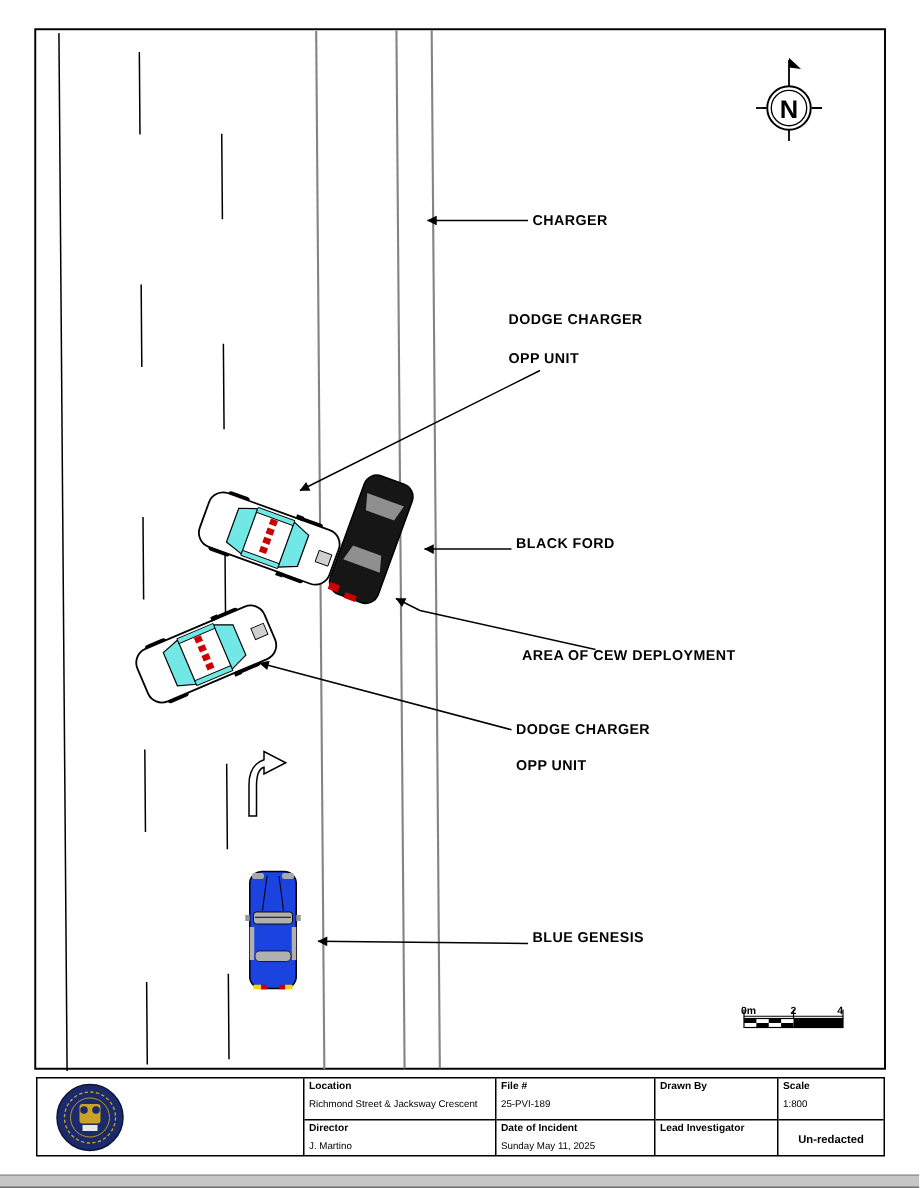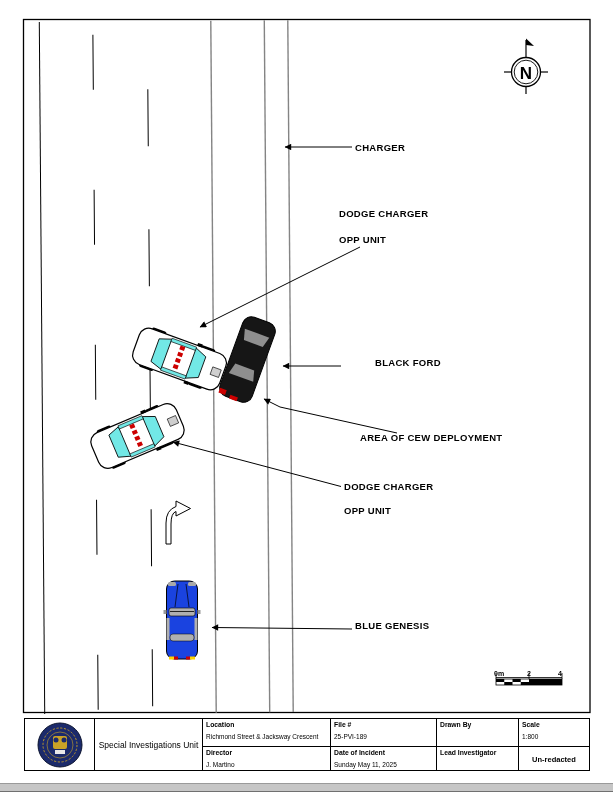--- a/index.html
+++ b/index.html
@@ -137,39 +137,38 @@
       <rect x="504.25" y="682" width="8.25" height="3" fill="#000"></rect>
       <rect x="520.75" y="682" width="8.25" height="3" fill="#000"></rect>
       <rect x="529" y="679" width="33" height="6" fill="#000"></rect>
       <rect x="496" y="679" width="66" height="6" fill="none" stroke="#000" stroke-width="0.8"></rect>
     </g>
   </svg>
 
   <div class="lbl" style="left:355px;top:142px;">CHARGER</div>
   <div class="lbl" style="left:339px;top:208px;">DODGE CHARGER</div>
   <div class="lbl" style="left:339px;top:234px;">OPP UNIT</div>
-  <div class="lbl" style="left:344px;top:357px;margin-left:31px;">BLACK FORD</div>
-  <div class="lbl" style="left:360px;top:432px;">AREA OF CEW DEPLOYMENT</div>
+  <div class="lbl" style="left:344px;top:357px;">BLACK FORD</div>
+  <div class="lbl" style="left:348px;top:432px;">AREA OF CEW DEPLOYMENT</div>
   <div class="lbl" style="left:344px;top:481px;">DODGE CHARGER</div>
   <div class="lbl" style="left:344px;top:505px;">OPP UNIT</div>
   <div class="lbl" style="left:355px;top:620px;text-align:center;">BLUE GENESIS</div>
 
   <div class="tb">
     <div class="col c-logo">
       <svg width="46" height="46" viewBox="-23 -23 46 46">
         <circle r="22" fill="#1b2a6b" stroke="#0d1530" stroke-width="1"></circle>
         <circle r="17" fill="none" stroke="#c9a227" stroke-width="0.9" stroke-dasharray="2.2 1.6"></circle>
         <circle r="13" fill="none" stroke="#c9a227" stroke-width="0.6"></circle>
         <rect x="-7" y="-9" width="14" height="13" rx="2" fill="#c9a227"></rect>
         <circle cx="-4" cy="-5" r="2.5" fill="#1b2a6b"></circle>
         <circle cx="4" cy="-5" r="2.5" fill="#1b2a6b"></circle>
         <rect x="-5" y="5" width="10" height="4" fill="#e8e8e8"></rect>
       </svg>
     </div>
-    <div class="col c-org">Special Investigations Unit</div>
     <div class="col c-loc">
       <div class="row r1">
         <div class="hdr">Location</div>
         <div class="val">Richmond Street &amp; Jacksway Crescent</div>
       </div>
       <div class="row r2">
         <div class="hdr">Director</div>
         <div class="val">J. Martino</div>
       </div>
     </div>

